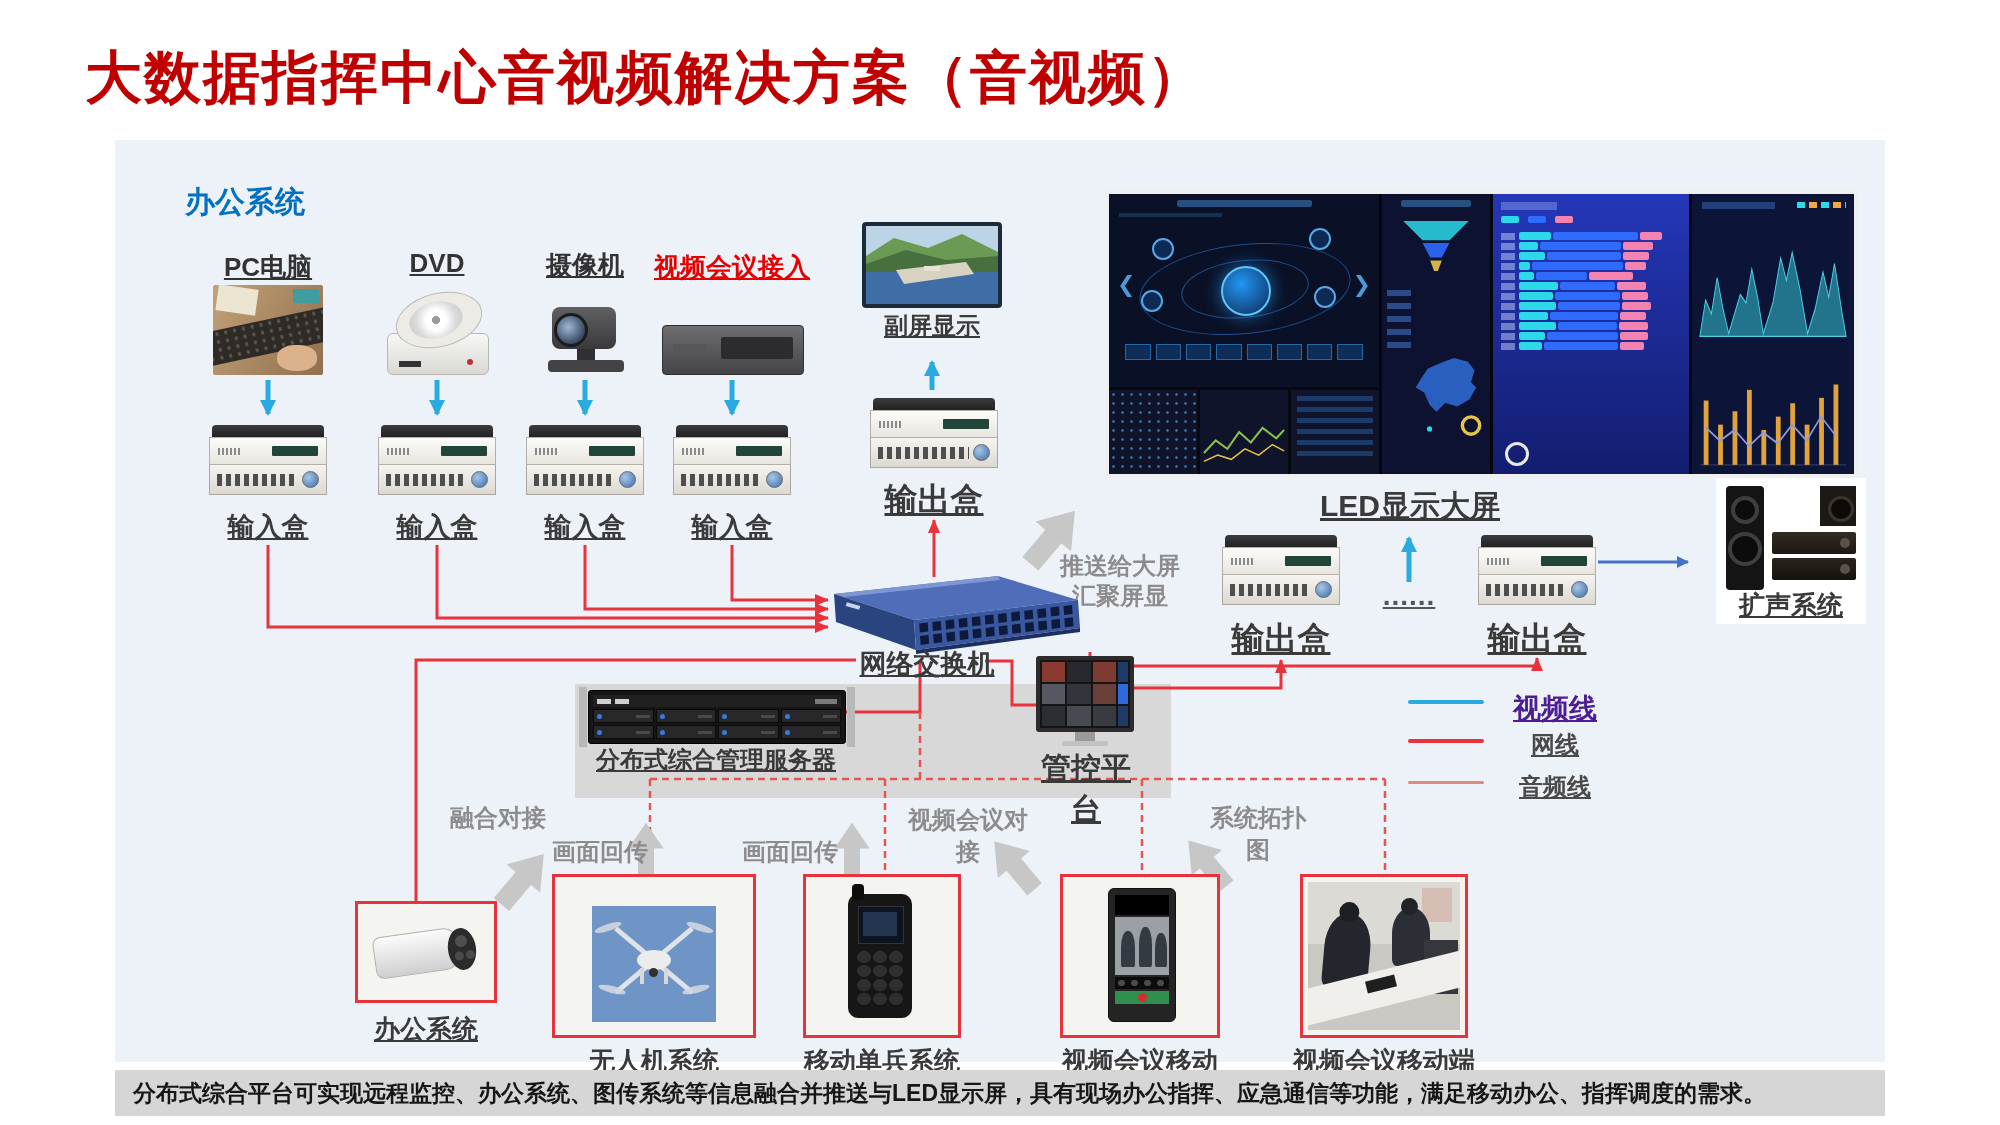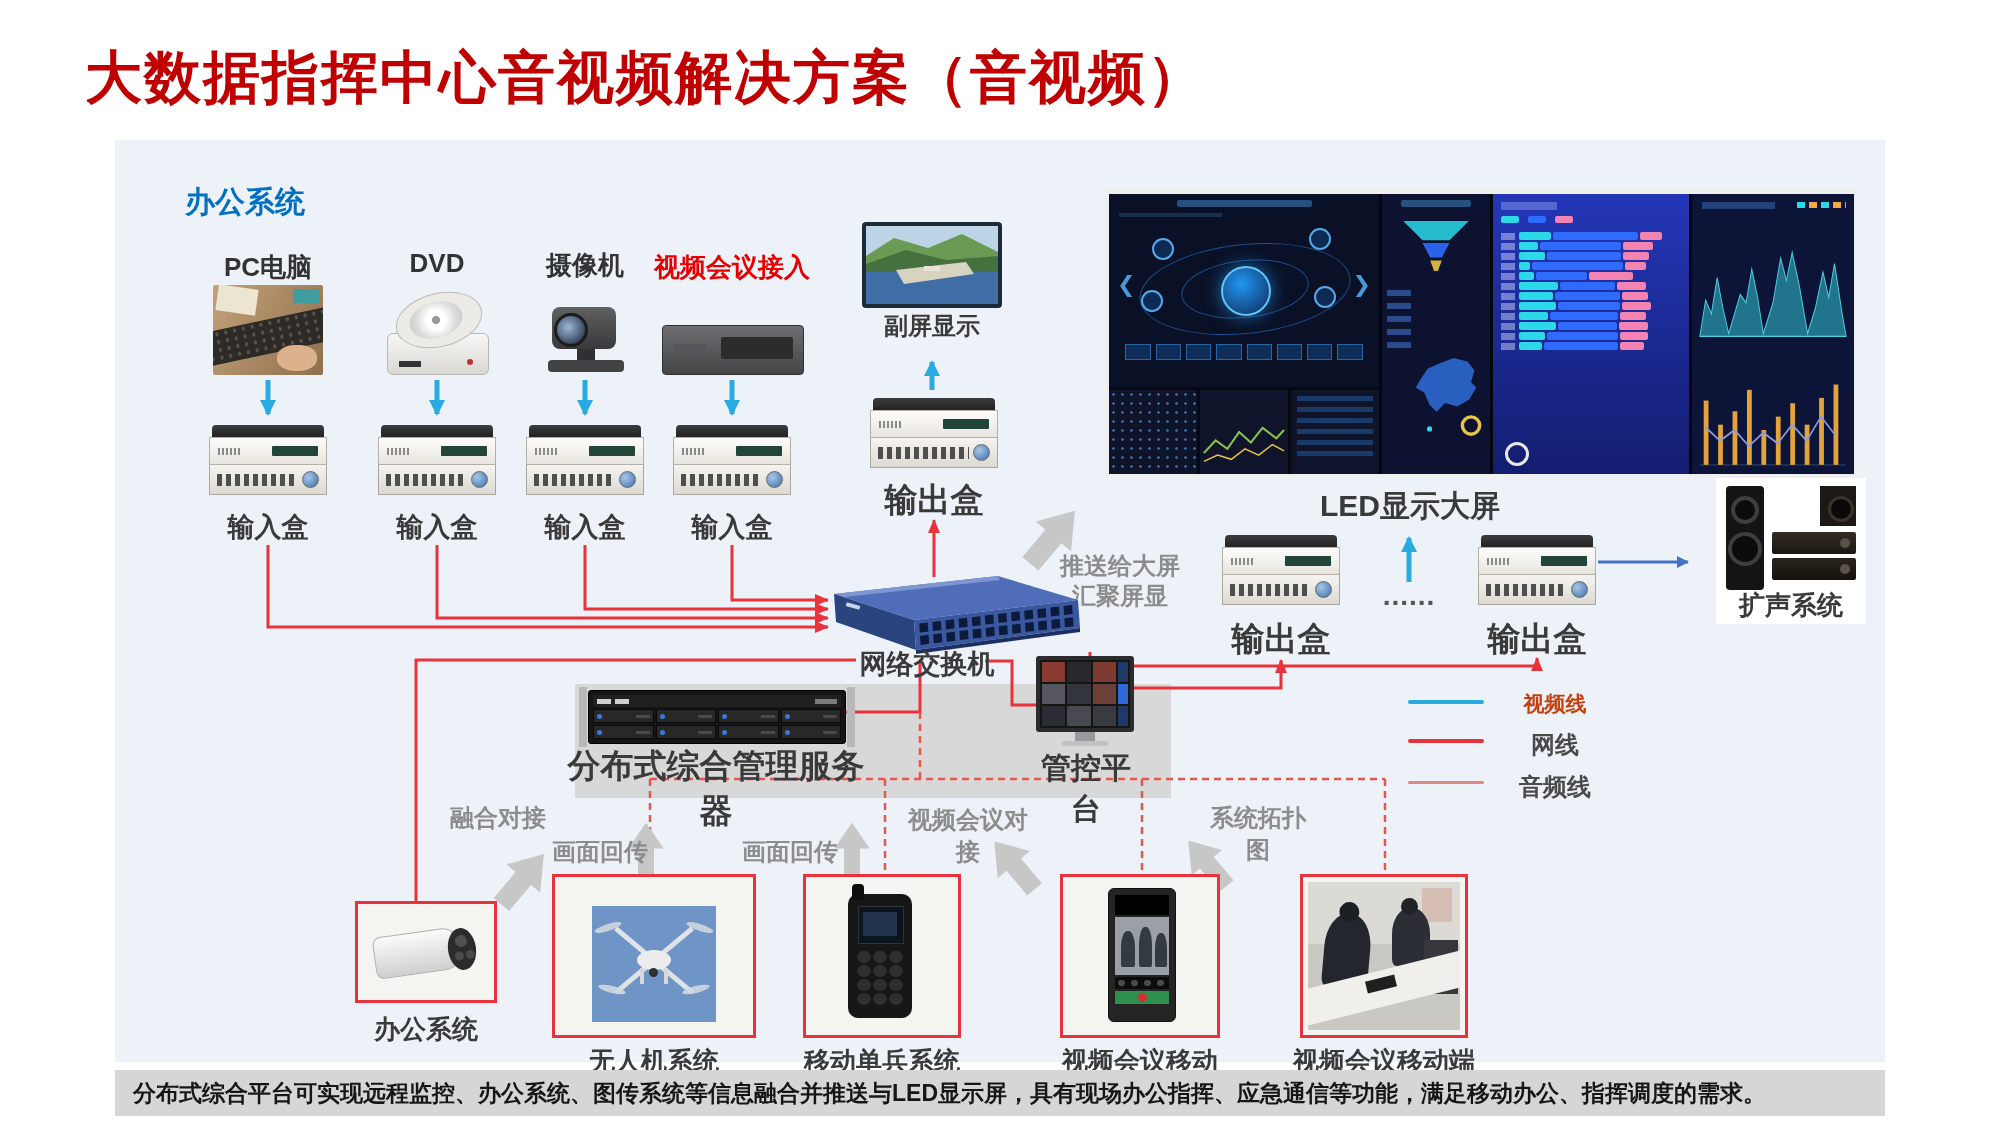--- a/index.html
+++ b/index.html
@@ -2,21 +2,21 @@
 <html style="--title-red: #c00000; --topo-blue: #0070c0; --net-red: #e8323c; --accent-red: #e60000; --gray-label: #8c8c8c; --panel-gray: #d8d8d8; --diagram-bg: #edf1f8; --footer-bg: #d6d6d6;"><head>
 <meta charset="utf-8">
 <style>
   html,body{margin:0;padding:0;background:#fff;}
   body{width:2000px;height:1125px;position:relative;overflow:hidden;
        font-family:"Liberation Sans","DejaVu Sans",sans-serif;}
   .abs{position:absolute;}
   .page-title{left:85px;top:40px;font-size:57px;font-weight:900;color:var(--title-red);letter-spacing:2px;}
   .diagram-bg{left:115px;top:140px;width:1770px;height:922px;background:var(--diagram-bg);z-index:0;}
   .topo-label{left:185px;top:182px;font-size:30px;font-weight:bold;color:var(--topo-blue);z-index:3;}
-  .lbl{z-index:3;text-align:center;color:#3a3a3a;font-weight:bold;}
+  .lbl{z-index:3;text-align:center;color:#3a3a3a;font-weight:bold;text-decoration:underline;}
   .src-lbl{font-size:26px;color:#333;}
   .red-lbl{color:var(--accent-red);}
   .gray-lbl{font-size:24px;color:var(--gray-label);font-weight:bold;z-index:3;text-align:center;}
   .big{font-size:33px;}
   .wires{left:0;top:0;width:2000px;height:1125px;z-index:2;}
   .gray-panel{left:575px;top:684px;width:596px;height:114px;background:var(--panel-gray);z-index:1;}
   .dev{z-index:3;}
   
   .avbox{width:118px;height:80px;z-index:3;}
   .av-lid{height:12px;background:linear-gradient(#3c3c40,#222);border-radius:4px 4px 0 0;margin:0 3px;}
@@ -587,21 +587,21 @@
       <div class="bay"></div>
       <div class="bay"></div>
       <div class="bay"></div>
       <div class="bay"></div>
       <div class="bay"></div>
       <div class="bay"></div>
       <div class="bay"></div>
       <div class="bay"></div>
     </div>
 </div>
-<div class="abs lbl" style="left:560px;top:744px;width:312px;font-size:33px;">分布式综合管理服务器</div>
+<div class="abs lbl" style="left:560px;top:744px;width:312px;font-size:24px;">分布式综合管理服务器</div>
 
 <div class="abs monitor">
   <div class="mon-frame">
       <div class="mon-scr" id="mon-grid">
         <span style="background: rgb(138, 58, 48);"></span>
         <span style="background: rgb(39, 41, 46);"></span>
         <span style="background: rgb(126, 59, 50);"></span>
         <span style="background: rgb(31, 58, 102);"></span>
         <span style="background: rgb(85, 88, 94);"></span>
         <span style="background: rgb(50, 53, 59);"></span>
@@ -614,21 +614,21 @@
       </div>
     </div>
   <div class="mon-stand"></div>
     <div class="mon-foot"></div>
 </div>
 <div class="abs lbl" style="left:1028px;top:748px;width:116px;font-size:30px;">管控平台</div>
 
 <div class="abs leg-line legend-line" style="left: 1408px; top: 700px; width: 76px; height: 4px; background: rgb(41, 171, 226);"></div>
 <div class="abs leg-line legend-line" style="left: 1408px; top: 739px; width: 76px; height: 4px; background: rgb(232, 50, 60);"></div>
 <div class="abs leg-line legend-line" style="left: 1408px; top: 781px; width: 76px; height: 3px; background: rgb(222, 138, 128);"></div>
-<div class="abs lbl" style="left:1500px;top:690px;width:110px;font-size:21px;font-weight:bold;color:#c2410c;">视频线</div>
+<div class="abs lbl" style="left:1500px;top:690px;width:110px;font-size:28px;font-weight:bold;color:#4c1d95;">视频线</div>
 <div class="abs lbl" style="left:1500px;top:729px;width:110px;font-size:24px;font-weight:bold;color:#4a4a4a;">网线</div>
 <div class="abs lbl" style="left:1500px;top:771px;width:110px;font-size:24px;font-weight:bold;color:#4a4a4a;">音频线</div>
 
 <div class="abs gray-lbl" style="left:443px;top:802px;width:110px;">融合对接</div>
 <div class="abs gray-lbl" style="left:545px;top:836px;width:110px;">画面回传</div>
 <div class="abs gray-lbl" style="left:735px;top:836px;width:110px;">画面回传</div>
 <div class="abs gray-lbl" style="left:898px;top:804px;width:140px;">视频会议对接</div>
 <div class="abs gray-lbl" style="left:1208px;top:802px;width:100px;">系统拓扑图</div>
 
 <div class="abs rbox" style="left:355px;top:901px;width:142px;height:102px;"></div>

